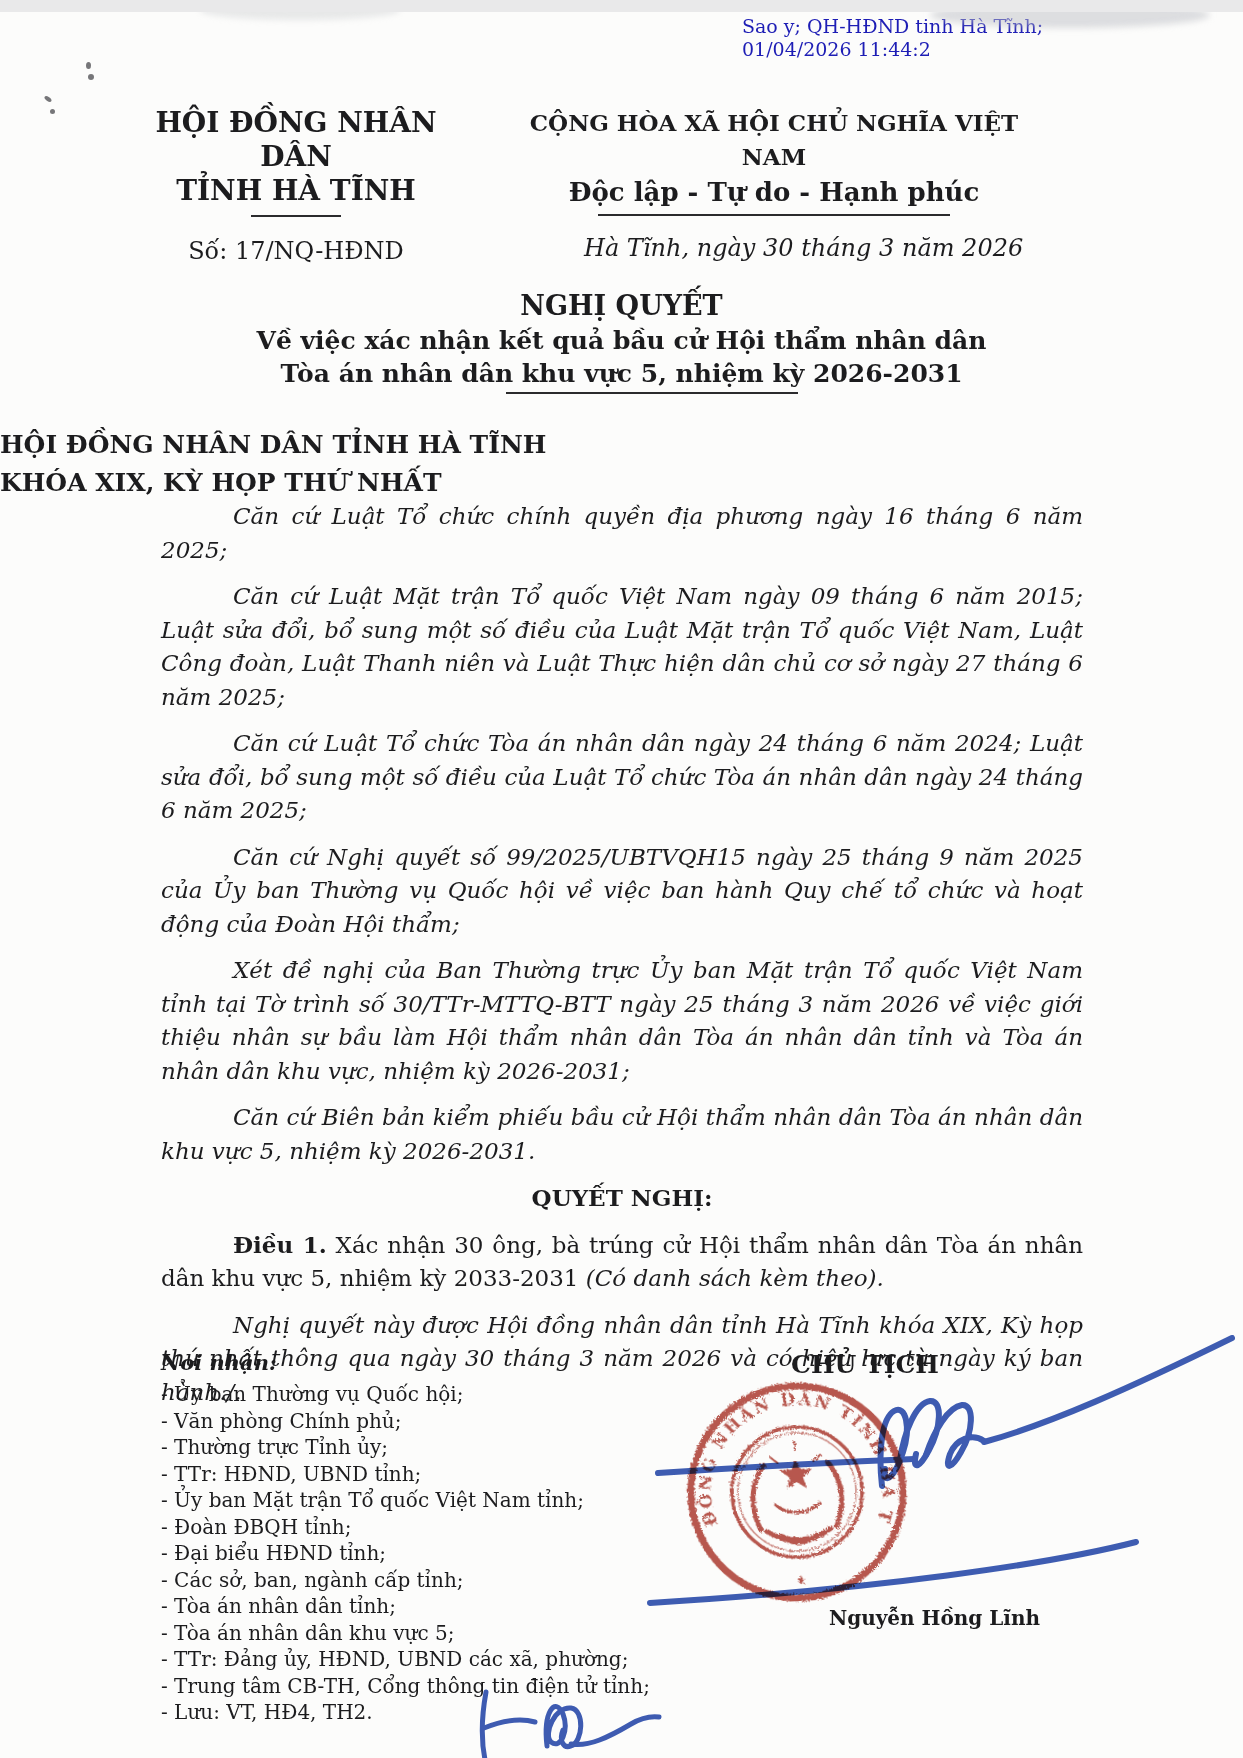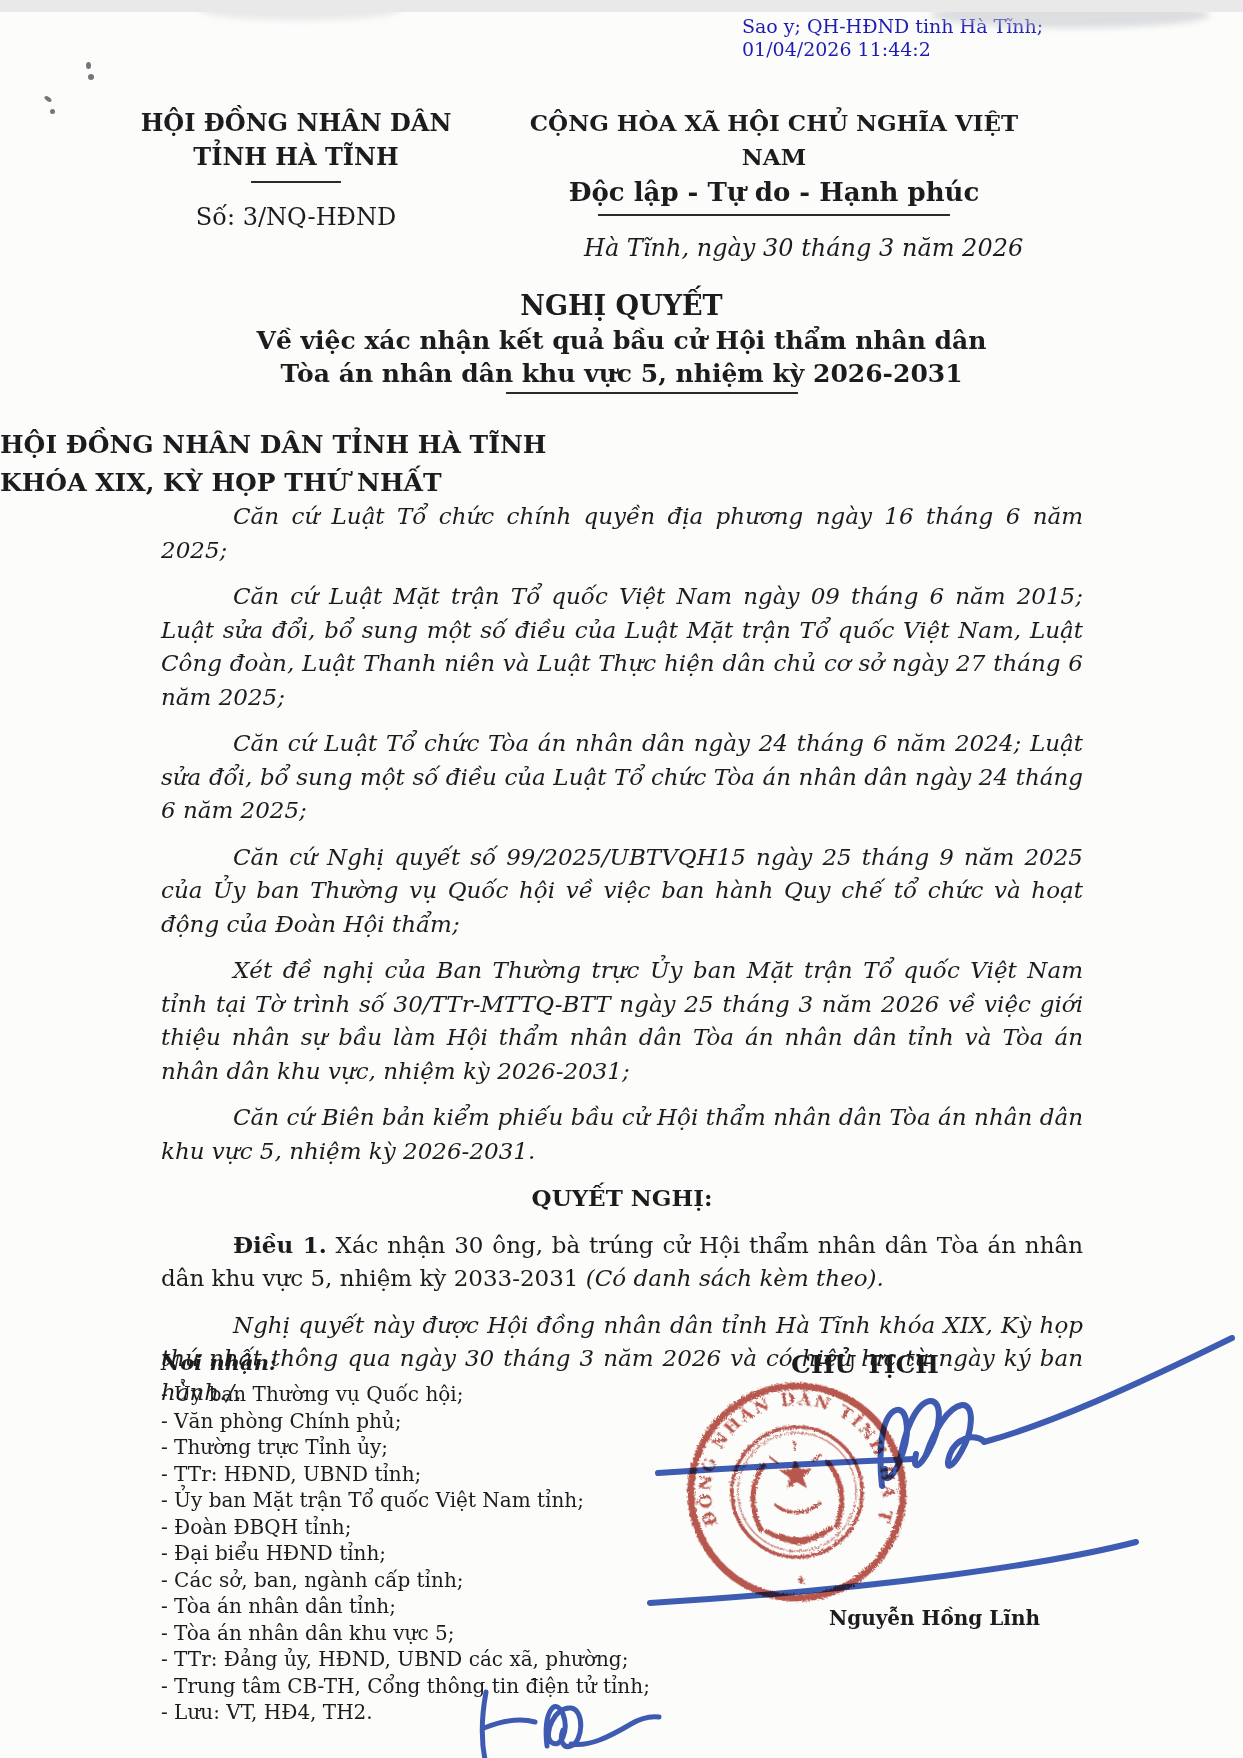--- a/index.html
+++ b/index.html
@@ -5,21 +5,21 @@
   html,body{margin:0;padding:0;background:#e9e9ea;}
   .page{
     position:relative;width:1243px;height:1758px;margin:12px auto;
     background:#fcfcfb;overflow:hidden;
     font-family:"DejaVu Serif",serif;color:#1c1c1e;
   }
   
   .copy-stamp{position:absolute;left:742px;top:3px;font-size:19px;line-height:23px;color:#1d1db5;}
   
   .hdr-left{position:absolute;left:128px;top:94px;width:336px;text-align:center;}
-  .hdr-left .l{font-weight:bold;font-size:24px;line-height:34px;}
+  .hdr-left .l{font-weight:bold;font-size:28px;line-height:34px;}
   .rule-left{width:90px;height:2px;background:#2b2b2d;margin:7px auto 0;}
   .doc-no{font-size:24px;margin-top:20px;font-weight:normal;}
   .hdr-right{position:absolute;left:528px;top:94px;width:492px;text-align:center;}
   .hdr-right .l1{font-weight:bold;font-size:23px;line-height:34px;}
   .hdr-right .l2{font-weight:bold;font-size:26px;line-height:36px;}
   .rule-right{width:352px;height:2px;background:#2b2b2d;margin:4px auto 0;}
   .place-date{font-style:italic;font-size:24px;margin-top:18px;padding-left:56px;white-space:nowrap;}
   
   .title-block{position:absolute;left:0;top:276px;width:1243px;text-align:center;}
   .doc-type{font-weight:bold;font-size:27px;line-height:36px;}
@@ -63,21 +63,21 @@
   <div class="speck" style="left:88px;top:62px;width:6px;height:6px;"></div>
   <div class="speck" style="left:44px;top:85px;width:8px;height:4px;transform:rotate(35deg);"></div>
   <div class="speck" style="left:50px;top:97px;width:5px;height:5px;"></div>
   <div class="smudge" style="left:930px;top:-10px;width:280px;height:26px;background:rgba(190,192,198,.5);"></div>
   <div class="smudge" style="left:200px;top:-12px;width:200px;height:20px;background:rgba(200,202,206,.4);"></div>
 
   <div class="hdr-left">
     <div class="l">HỘI ĐỒNG NHÂN DÂN</div>
     <div class="l">TỈNH HÀ TĨNH</div>
     <div class="rule-left"></div>
-    <div class="doc-no">Số: 3/NQ-HĐND</div>
+    <div class="doc-no">Số: 17/NQ-HĐND</div>
   </div>
 
   <div class="hdr-right">
     <div class="l1">CỘNG HÒA XÃ HỘI CHỦ NGHĨA VIỆT NAM</div>
     <div class="l2">Độc lập - Tự do - Hạnh phúc</div>
     <div class="rule-right"></div>
     <div class="place-date">Hà Tĩnh, ngày 30 tháng 3 năm 2026</div>
   </div>
 
   <div class="title-block">

